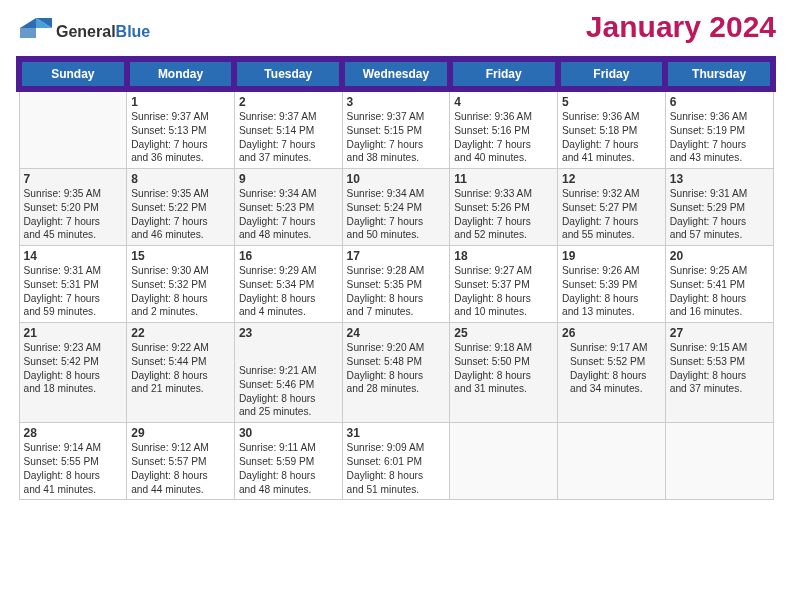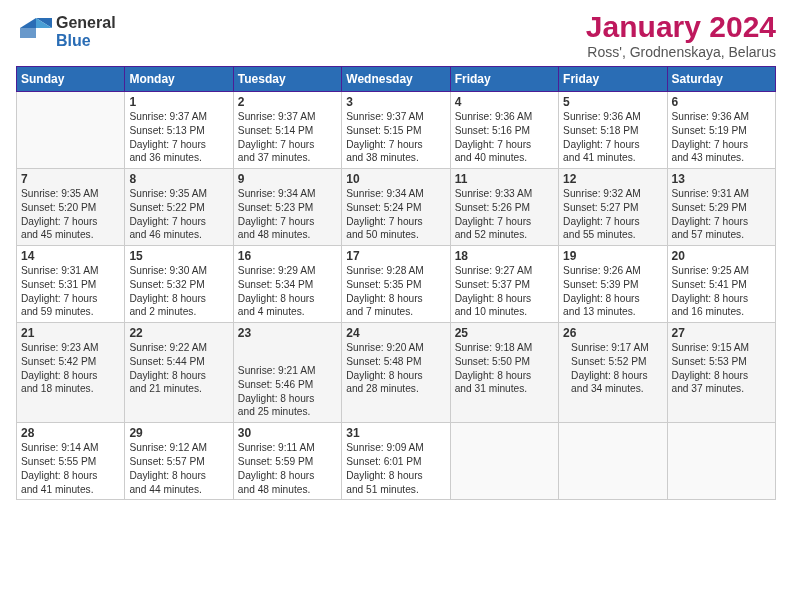--- a/index.html
+++ b/index.html
@@ -21,21 +21,21 @@
       align-items: flex-start;
       margin-bottom: 6px;
     }
     .logo {
       display: flex;
       align-items: center;
       margin-top: 4px;
     }
     .logo-text {
       display: flex;
-      flex-direction: column;
+      flex-direction: row;
       line-height: 1.1;
     }
     .logo-general {
       font-size: 16px;
       font-weight: bold;
       color: #333;
     }
     .logo-blue {
       font-size: 16px;
       font-weight: bold;
@@ -60,24 +60,24 @@
     }
     .calendar {
       width: 100%;
       border-collapse: collapse;
       font-size: 11px;
     }
     .calendar th {
       background: #2a6db5;
       color: #fff;
       padding: 5px 4px;
-      text-align: left;
+      text-align: center;
       font-size: 12px;
       font-weight: bold;
-      border: 1px solid #4c1d95;
+      border: 6px solid #4c1d95;
     }
     .calendar td {
       border: 1px solid #ccc;
       vertical-align: top;
       padding: 3px 4px;
       width: calc(100% / 7);
       min-height: 70px;
       background: #fff;
     }
     .calendar tr:nth-child(even) td {
@@ -114,34 +114,33 @@
         <polygon points="4,14 20,14 20,4" fill="#2a6db5"></polygon>
         <rect x="4" y="14" width="16" height="10" fill="#2a6db5" opacity="0.7"></rect>
       </svg>
       <div class="logo-text">
         <span class="logo-general">General</span>
         <span class="logo-blue">Blue</span>
       </div>
     </div>
     <div class="title-section">
       <div class="main-title">January 2024</div>
-      <div class="subtitle">Ross', Grodnenskaya, Belarus</div>
     </div>
   </div>
 
   <table class="calendar">
     <thead>
       <tr>
       <th>Sunday</th>
           <th>Monday</th>
           <th>Tuesday</th>
           <th>Wednesday</th>
           <th>Friday</th>
           <th>Friday</th>
-          <th>Saturday</th>
+          <th>Thursday</th>
         </tr>
     </thead>
     <tbody id="calendar-body">
     <tr>
           <td class="empty-cell"></td>
           <td>
             <span class="day-number">1</span>
             <div class="day-info" style="white-space: pre-line;">Sunrise: 9:37 AM
 Sunset: 5:13 PM
 Daylight: 7 hours

